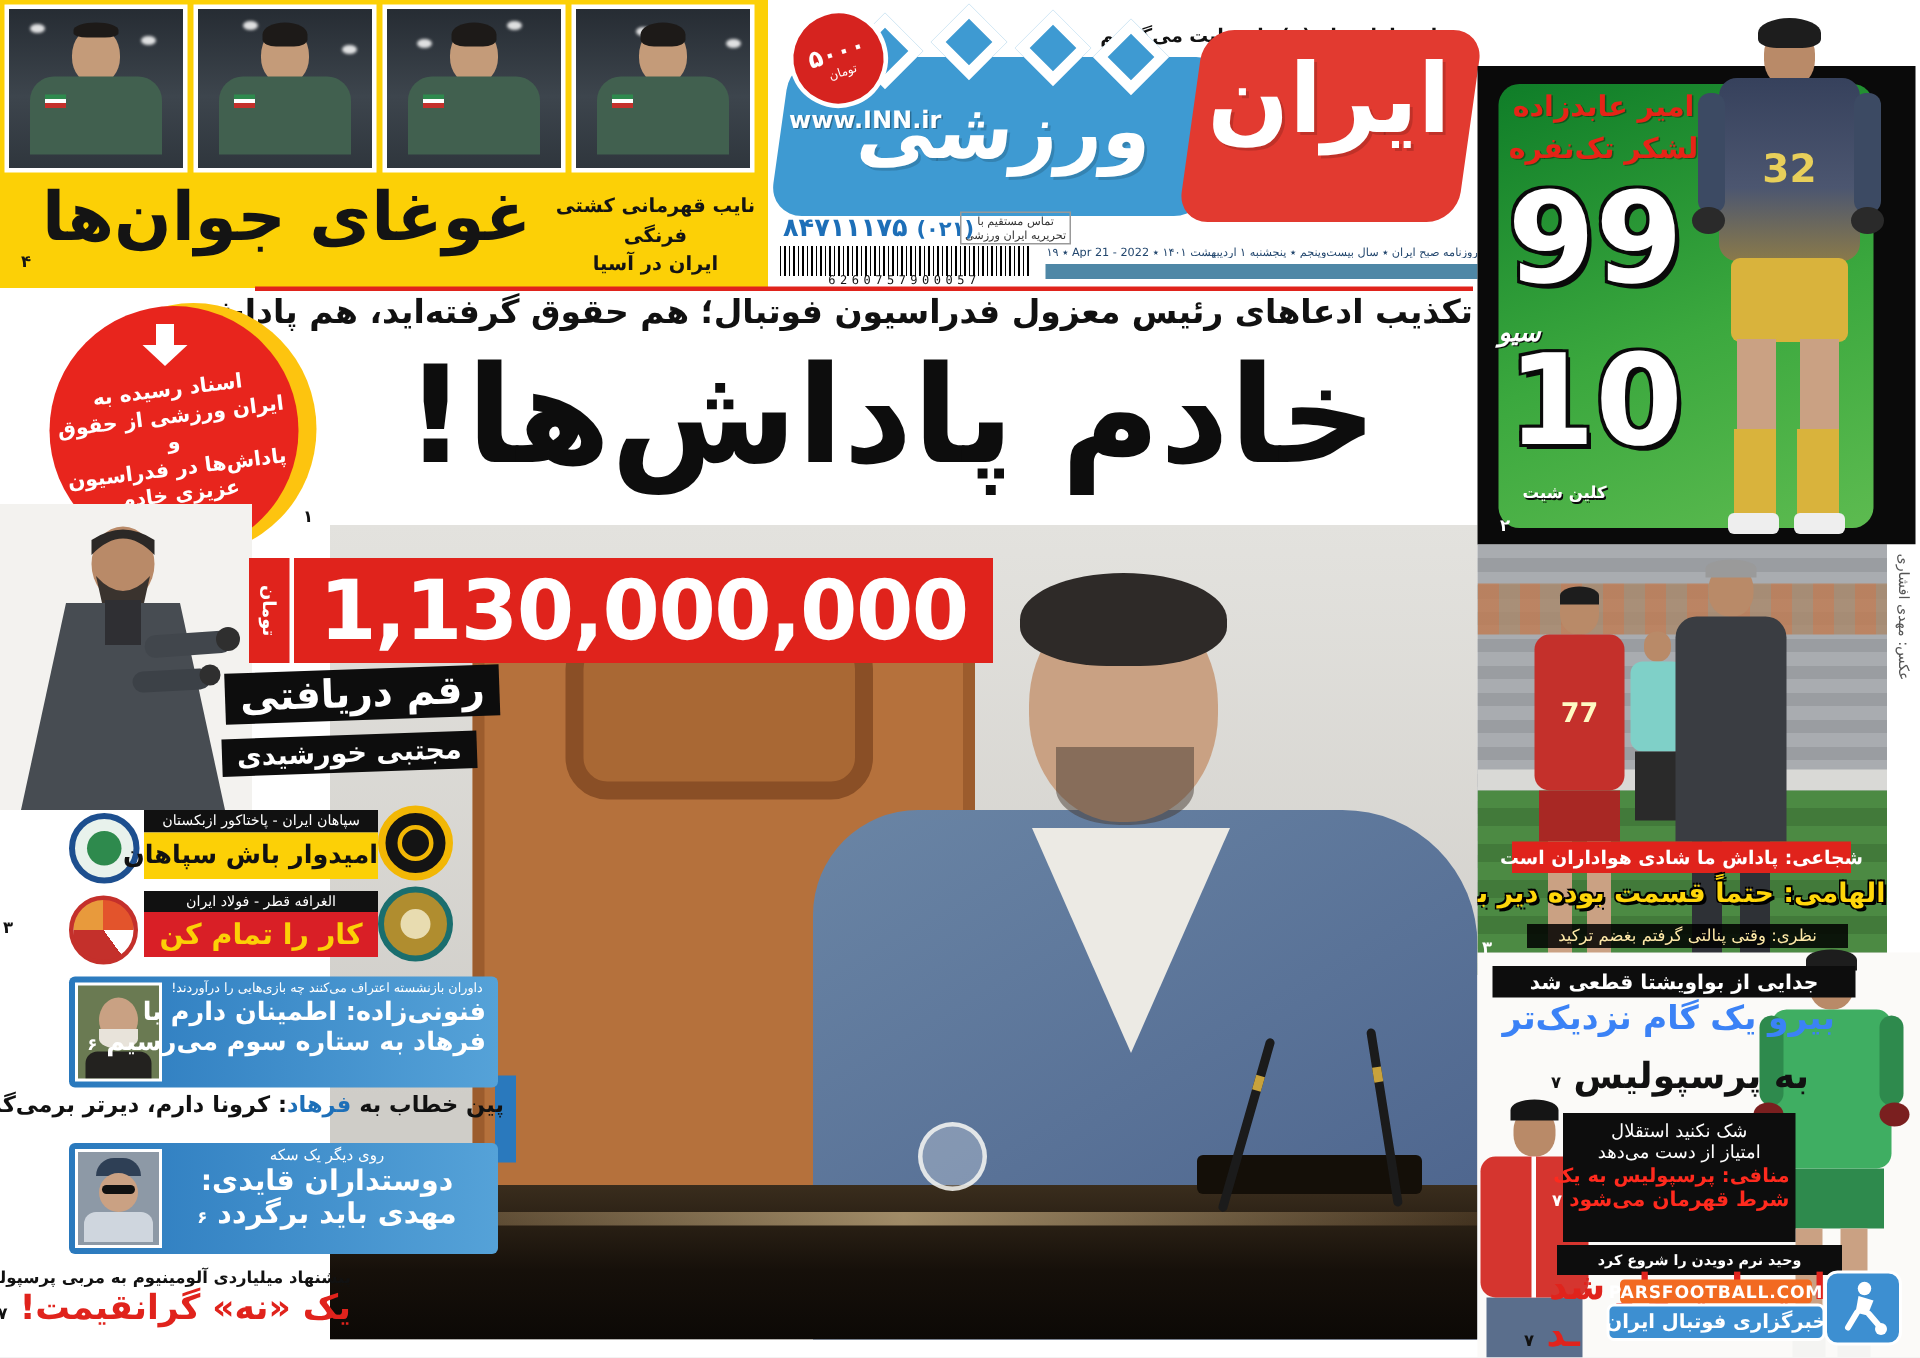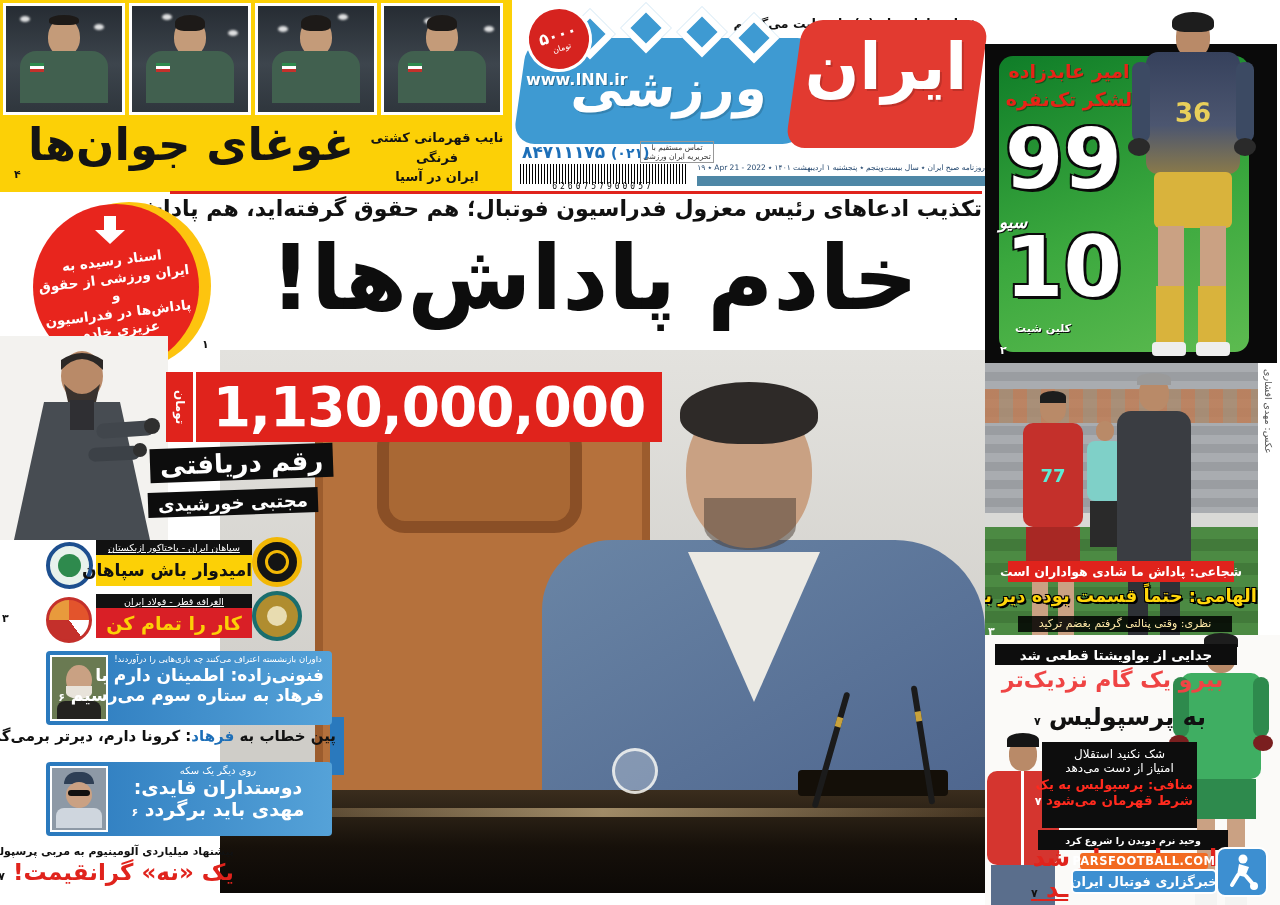--- a/index.html
+++ b/index.html
@@ -58,21 +58,21 @@
   #amount{color:#fff;font-size:55px;font-weight:800;letter-spacing:-1px;}
   #toman{left:166px;top:372px;width:27px;height:70px;background:#e0231c;color:#fff;font-size:12px;
          font-weight:bold;writing-mode:vertical-rl;display:flex;align-items:center;justify-content:center;}
   .blackcap{background:#0d0d0d;color:#fff;font-weight:bold;padding:2px 10px;transform:rotate(-2deg);}
 
   
   #pointman{left:0;top:336px;width:168px;height:204px;background:#f3f2ef;}
 
   .logocircle{position:absolute;border-radius:50%;box-sizing:border-box;}
   .striphdr{position:absolute;background:#111;color:#fff;font-size:9.5px;display:flex;
-            align-items:center;justify-content:center;text-decoration:underline;}
+            align-items:center;justify-content:center;}
   .bluebox{position:absolute;width:286px;height:74px;border-radius:4px;
            background:linear-gradient(90deg,#2a79bd,#55a2d8);}
   .bb-photo{position:absolute;left:4px;top:4px;width:58px;height:66px;background:#fff;padding:2px;box-sizing:border-box;}
   .bb-inner{width:100%;height:100%;position:relative;overflow:hidden;}
   .bb-text{position:absolute;left:66px;right:8px;top:3px;color:#fff;}
   .pnum{font-size:11px;font-weight:bold;}
 
   
   #mainphoto{left:220px;top:350px;width:765px;height:543px;overflow:hidden;
              background:linear-gradient(#e3e2de,#cfcdc8 70%);}
@@ -371,21 +371,21 @@
     <div class="abs bignum nw" style="left:20px;top:184px;">10</div>
     <div class="abs rtl statlabel nw" style="left:30px;top:278px;font-size:11px;">کلین شیت</div>
     <div class="abs pnum w" style="left:15px;top:300px;">۲</div>
   </div>
 
   <div id="gk1" class="abs">
     <div class="fig" style="left:48px;top:0;width:34px;height:40px;background:#b98a68;border-radius:45%;"></div>
     <div class="fig" style="left:44px;top:-6px;width:42px;height:20px;background:#1d1d1d;border-radius:50% 50% 30% 30%;"></div>
     <div class="fig" style="left:18px;top:34px;width:94px;height:122px;border-radius:12px;
          background:linear-gradient(#36415c,#4c5670 60%,#8a7a4a);display:flex;align-items:center;justify-content:center;">
-      <span style="color:#e8cf5a;font-size:26px;font-weight:bold;">36</span>
+      <span style="color:#e8cf5a;font-size:26px;font-weight:bold;">32</span>
     </div>
     <div class="fig" style="left:4px;top:44px;width:18px;height:80px;background:#3c4a63;border-radius:8px;"></div>
     <div class="fig" style="left:108px;top:44px;width:18px;height:80px;background:#3c4a63;border-radius:8px;"></div>
     <div class="fig" style="left:0;top:120px;width:22px;height:18px;background:#2a2a2a;border-radius:50%;"></div>
     <div class="fig" style="left:106px;top:120px;width:22px;height:18px;background:#2a2a2a;border-radius:50%;"></div>
     <div class="fig" style="left:26px;top:154px;width:78px;height:56px;background:#d9b33c;border-radius:6px;"></div>
     <div class="fig" style="left:30px;top:208px;width:26px;height:90px;background:#caa183;"></div>
     <div class="fig" style="left:72px;top:208px;width:26px;height:90px;background:#caa183;"></div>
     <div class="fig" style="left:28px;top:268px;width:28px;height:58px;background:#d9b33c;"></div>
     <div class="fig" style="left:70px;top:268px;width:28px;height:58px;background:#d9b33c;"></div>
@@ -395,21 +395,21 @@
 
   <div id="midphoto" class="abs">
     <div id="midorange"></div>
     <div id="adboard"></div>
     <div id="pitch"></div>
 
     <div class="fig" style="left:38px;top:30px;">
       <div style="width:26px;height:30px;background:#b98a68;border-radius:45%;margin:0 auto;"></div>
       <div style="width:26px;height:12px;background:#1d1d1d;border-radius:50% 50% 0 0;margin:-32px auto 20px;"></div>
       <div style="width:60px;height:104px;background:#c4302b;border-radius:10px;display:flex;align-items:center;justify-content:center;">
-        <span style="color:#5eead4;font-size:18px;font-weight:bold;">77</span>
+        <span style="color:#fef9c3;font-size:18px;font-weight:bold;">77</span>
       </div>
       <div style="width:54px;height:34px;background:#a82824;margin:0 auto;"></div>
       <div style="display:flex;gap:10px;justify-content:center;">
         <div style="width:16px;height:80px;background:#caa183;"></div>
         <div style="width:16px;height:80px;background:#caa183;"></div>
       </div>
     </div>
 
     <div class="fig" style="left:102px;top:58px;">
       <div style="width:18px;height:20px;background:#b98a68;border-radius:45%;margin:0 auto;"></div>
@@ -461,37 +461,37 @@
     <div class="fig" style="left:2px;top:104px;">
       <div style="width:28px;height:32px;background:#b98a68;border-radius:45%;margin:0 auto;"></div>
       <div style="width:32px;height:14px;background:#151515;border-radius:50% 50% 0 0;margin:-38px auto 24px;"></div>
       <div style="width:72px;height:94px;background:#d5352f;border-radius:10px;position:relative;">
         <div style="position:absolute;left:34px;top:0;width:3px;height:94px;background:#fff;"></div>
       </div>
       <div style="width:64px;height:62px;background:#5a6e8c;margin:0 auto;"></div>
     </div>
 
     <div class="blkstrip rtl nw" style="left:10px;top:9px;width:242px;height:21px;font-size:13.5px;">جدایی از بواویشتا قطعی شد</div>
-    <div class="abs rtl c nw" style="left:5px;top:32px;width:245px;font-size:22px;font-weight:900;color:#ef4444;">بیرو یک گام نزدیک‌تر</div>
+    <div class="abs rtl c nw" style="left:5px;top:32px;width:245px;font-size:22px;font-weight:900;color:#3b82f6;">بیرو یک گام نزدیک‌تر</div>
     <div class="abs rtl c nw" style="left:35px;top:68px;width:200px;font-size:24px;font-weight:900;color:#111;">
       <span>به پرسپولیس</span>
       <span class="pnum">۷</span>
     </div>
     <div id="persbox" class="rtl c">
       <div class="nw" style="font-size:12px;">شک نکنید استقلال</div>
       <div class="nw" style="font-size:12px;">امتیاز از دست می‌دهد</div>
       <div class="b nw" style="font-size:13px;color:#ff2a1e;margin-top:2px;">منافی: پرسپولیس به یک</div>
       <div class="b nw" style="font-size:13.5px;color:#ff2a1e;">
         <span>شرط قهرمان می‌شود</span>
         <span class="pnum w">۷</span>
       </div>
     </div>
     <div class="blkstrip rtl nw" style="left:53px;top:195px;width:190px;height:20px;font-size:9.5px;">وحید نرم دویدن را شروع کرد</div>
     <div class="abs rtl c nw" style="left:40px;top:209px;width:200px;font-size:24px;font-weight:900;color:#e0231c;">امید امیدوار شد</div>
-    <div class="abs rtl nw" style="left:46px;top:240px;font-size:24px;font-weight:900;color:#e0231c;text-decoration:underline;">
+    <div class="abs rtl nw" style="left:31px;top:240px;font-size:24px;font-weight:900;color:#e0231c;">
       <span>ـد</span>
       <span class="pnum" style="color:#111;">۷</span>
     </div>
 
     <div id="wm-orange" class="nw">PARSFOOTBALL.COM</div>
     <div id="wm-blue" class="rtl nw">خبرگزاری فوتبال ایران</div>
     <div id="wm-icon">
       <svg width="34" height="38" viewBox="0 0 34 38">
         <circle cx="18" cy="6" r="4.5" fill="#fff"></circle>
         <path d="M14 11 L24 14 L20 24 L12 22 Z" fill="#fff"></path>

